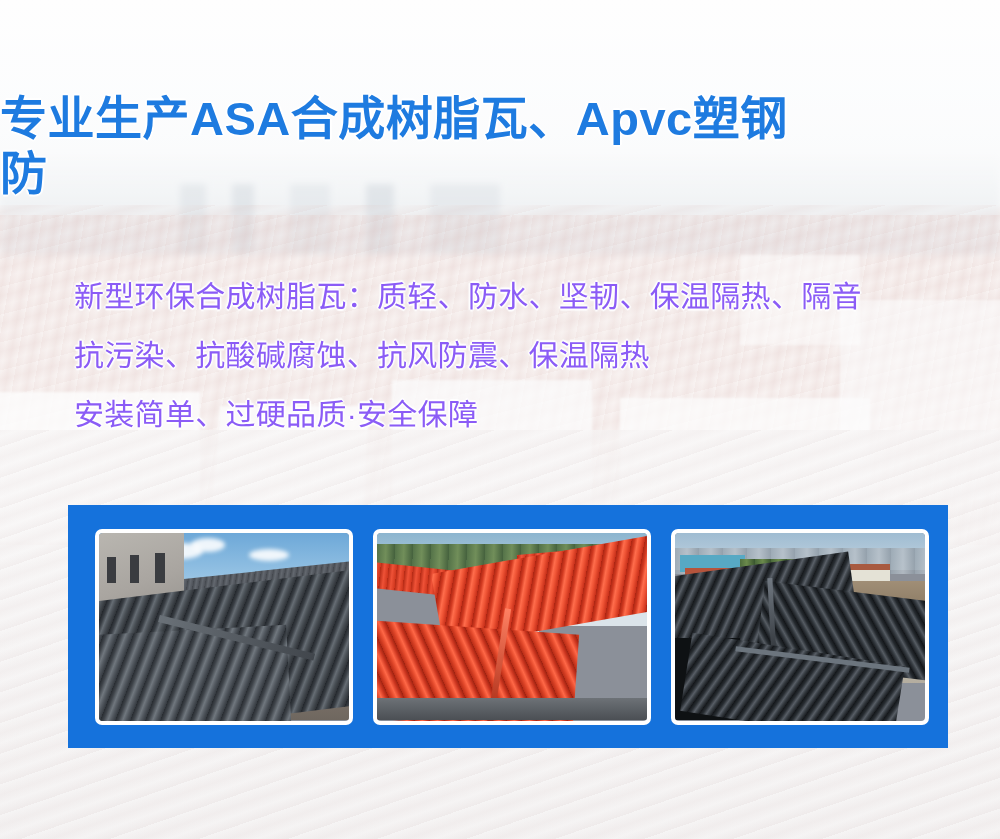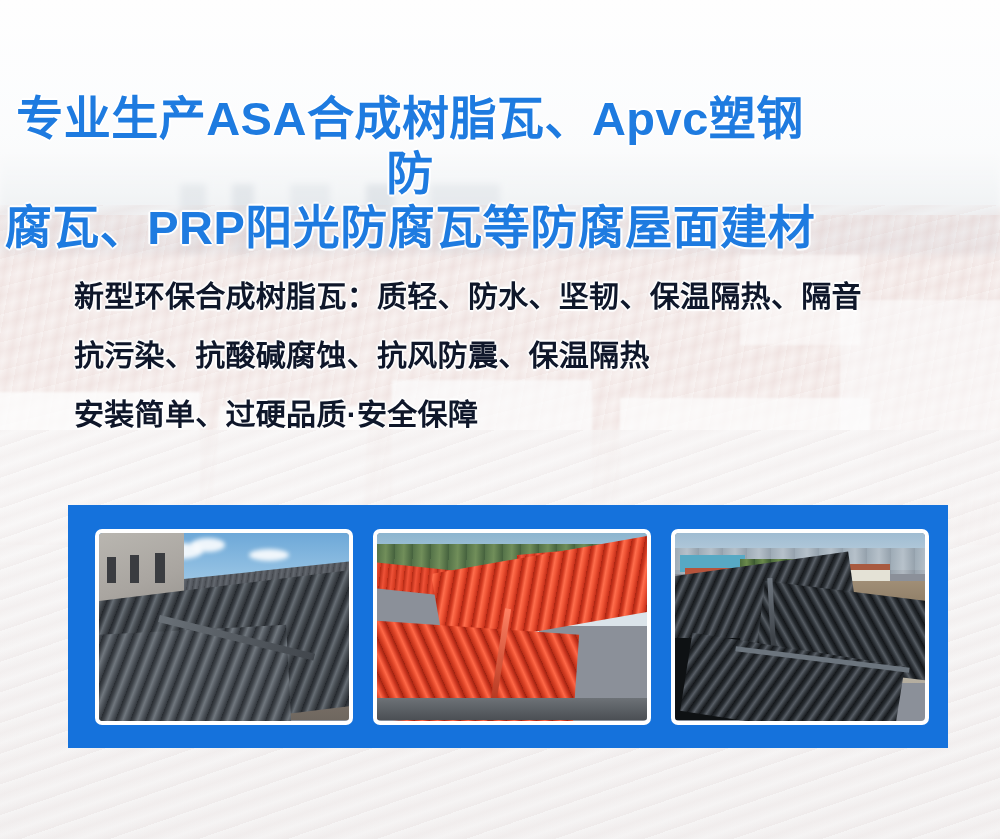--- a/index.html
+++ b/index.html
@@ -98,21 +98,20 @@
     opacity:.85;
   }
   .bg-lowtile-veil{
     position:absolute;left:0;top:430px;width:1000px;height:409px;
     background:linear-gradient(180deg,rgba(248,247,247,.55),rgba(243,242,242,.42));
   }
 
   
   .headline{
     position:absolute;left:0;top:92px;width:820px;
-    text-align:center;
     z-index:6;
     line-height:1.16;
     pointer-events:none;
   }
   .headline .hl{
     display:block;
     font-size:47px;
     font-weight:bold;
     letter-spacing:.5px;
     color:#1E7BE0;
@@ -126,22 +125,22 @@
 
   
   .features{
     position:absolute;left:74px;top:272px;width:900px;
     z-index:6;
     pointer-events:none;
   }
   .features .ft{
     display:block;
     font-size:30px;
-    font-weight:bold;
-    color:#0f172a;
+    font-weight:normal;
+    color:#8b5cf6;
     letter-spacing:.3px;
     margin-bottom:15px;
     text-shadow:
       0 0 3px #ffffff, 0 0 4px #ffffff,
       1.6px 0 1px #ffffff, -1.6px 0 1px #ffffff,
       0 1.6px 1px #ffffff, 0 -1.6px 1px #ffffff;
   }
   .features .ft:last-child{margin-bottom:4px;}
 
   
@@ -291,21 +290,20 @@
     <div class="bg-gable g4"></div>
     <div class="bg-gable g5"></div>
     <div class="bg-gable g6"></div>
     <div class="bg-veil"></div>
     <div class="bg-lowtile"></div>
     <div class="bg-lowtile-veil"></div>
   </div>
 
   <div class="headline">
     <span class="hl">专业生产ASA合成树脂瓦、Apvc塑钢防</span>
-    <span class="hl">腐瓦、PRP阳光防腐瓦等防腐屋面建材</span>
   </div>
 
   <div class="features">
     <span class="ft">新型环保合成树脂瓦：质轻、防水、坚韧、保温隔热、隔音</span>
     <span class="ft">抗污染、抗酸碱腐蚀、抗风防震、保温隔热</span>
     <span class="ft">安装简单、过硬品质·安全保障</span>
   </div>
 
   <div class="gallery">
 

